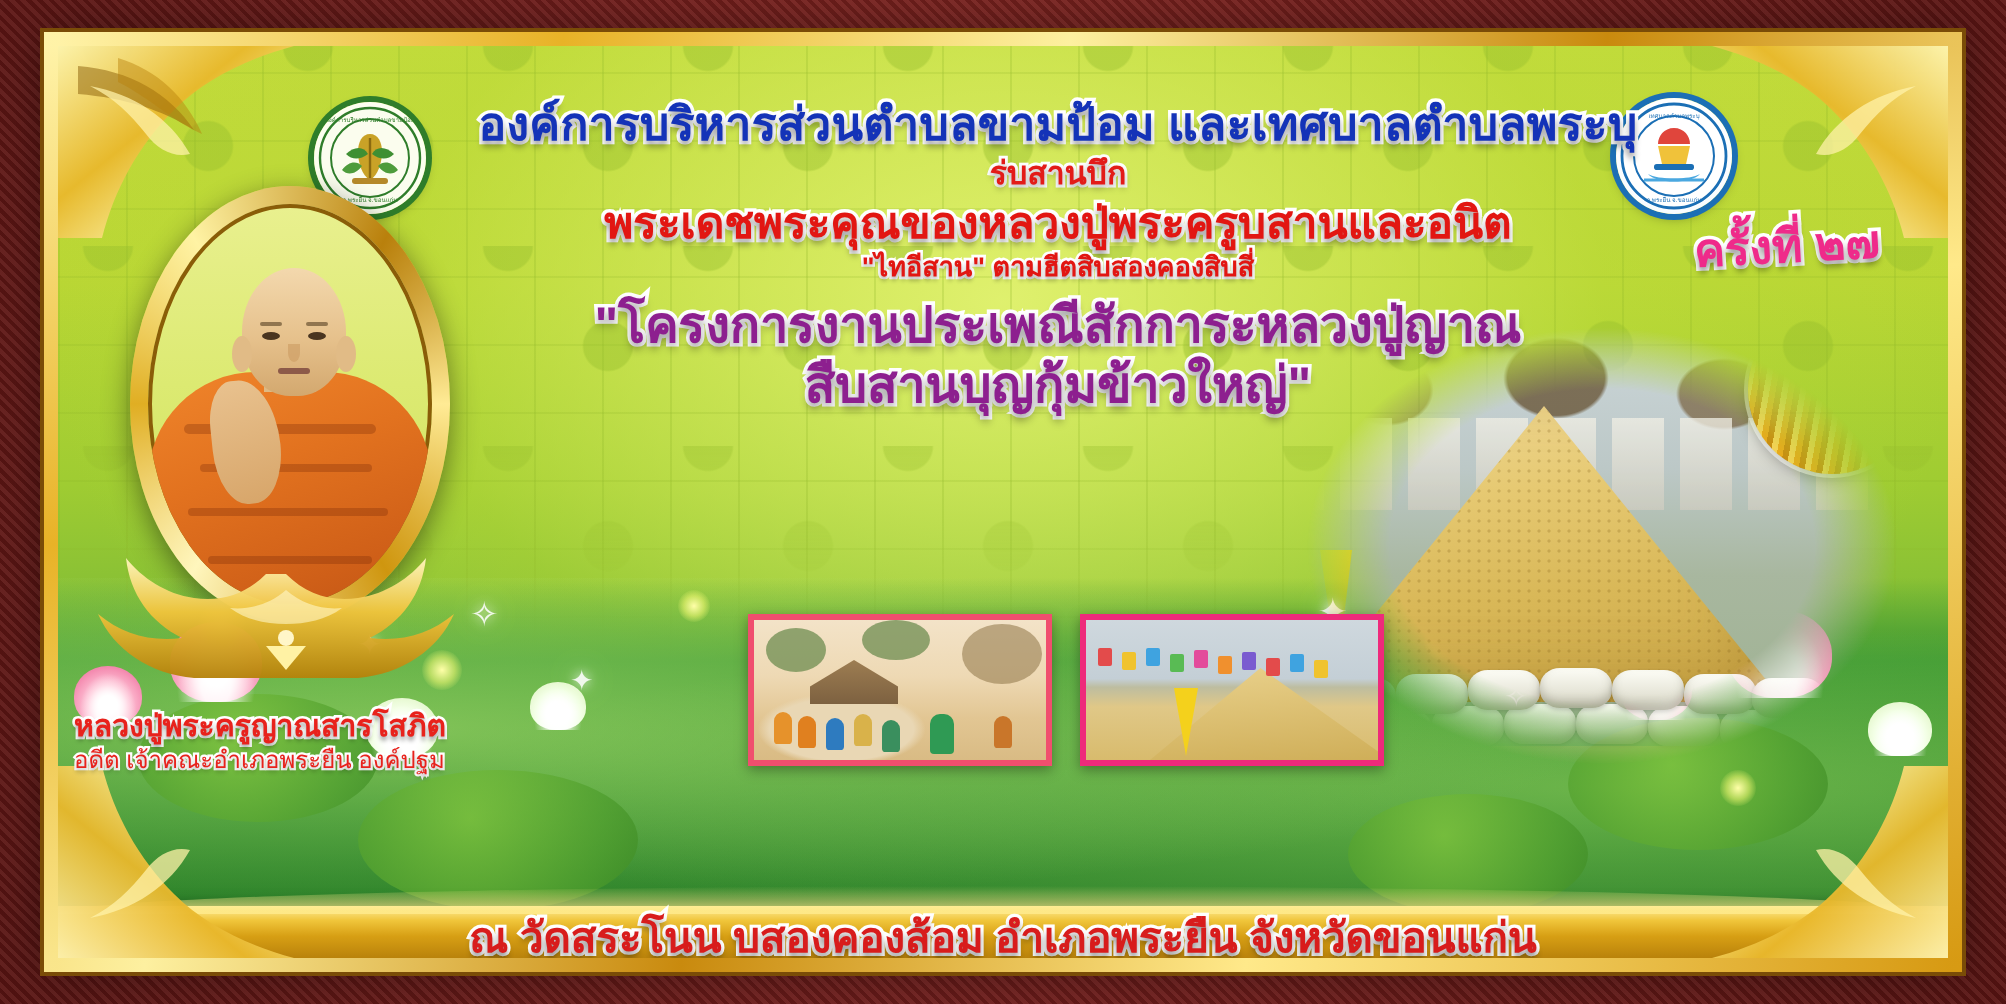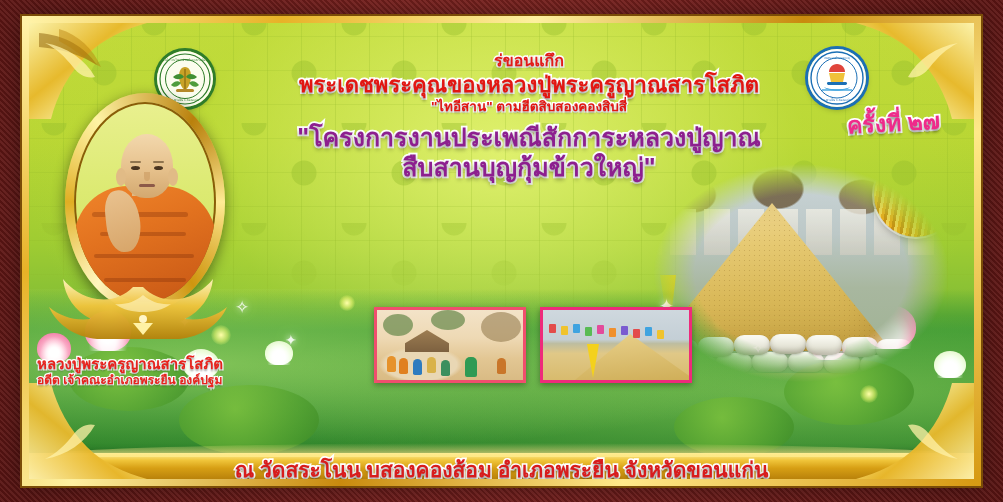--- a/index.html
+++ b/index.html
@@ -130,21 +130,21 @@
   .thai-orn{ position:absolute; left:0; bottom:44px; width:212px; height:70px; }
   .monk-caption{
     position:absolute; left:0; right:0; bottom:6px; line-height:1.18;
   }
   .monk-caption .l1{
     font-size:15px; font-weight:700; color:#e8221c;
     -webkit-text-stroke:2.6px #fff; paint-order:stroke fill;
     text-shadow:0 2px 2px rgba(0,0,0,.35);
   }
   .monk-caption .l2{
-    font-size:12px; font-weight:700; color:#e8221c;
+    font-size:12px; font-weight:400; color:#e8221c;
     -webkit-text-stroke:2.2px #fff; paint-order:stroke fill;
     text-shadow:0 2px 2px rgba(0,0,0,.3);
   }
   
   .logo{ position:absolute; border-radius:50%; overflow:hidden; }
   #logo-left{ left:128px; top:28px; width:56px; height:56px;
     background:radial-gradient(circle at 50% 45%, #fdfff0 0 62%, #f3f8dd 100%);
     box-shadow:0 0 0 3px #2f7d2a, 0 2px 6px rgba(0,0,0,.35);}
   #logo-right{ right:108px; top:26px; width:58px; height:58px;
     background:radial-gradient(circle at 50% 45%, #ffffff 0 58%, #eaf6ff 100%);
@@ -421,22 +421,23 @@
         <path d="M21 24h16l-2 9H23Z" fill="#f0c23a"></path>
         <rect x="19" y="33" width="20" height="3" rx="1.4" fill="#1b6fb5"></rect>
         <path d="M16 38c5 3 21 3 26 0-4 5-22 5-26 0Z" fill="#4aa8e0"></path>
         <path d="M14 41h30" stroke="#4aa8e0" stroke-width="1.4"></path>
         <text x="29" y="10" font-size="3.1" fill="#1b6fb5" text-anchor="middle" font-family="Liberation Sans, sans-serif">เทศบาลตำบลพระบุ</text>
         <text x="29" y="52" font-size="3.1" fill="#1b6fb5" text-anchor="middle" font-family="Liberation Sans, sans-serif">อ.พระยืน   จ.ขอนแก่น</text>
       </svg>
     </div>
 
     <div id="headlines">
-      <div class="t-red-sm">ร่ขอนแกึก</div>
-      <div class="t-red-lg">พระเดชพระคุณของหลวงปู่พระครูญาณสารโสภิต</div>
+      <div class="t-blue">องค์การบริหารส่วนตำบลขามป้อม และเทศบาลตำบลพระบุ</div>
+      <div class="t-red-sm">ร่บสานบึก</div>
+      <div class="t-red-lg">พระเดชพระคุณของหลวงปู่พระครูบสานและอนิต</div>
       <div class="t-red-xs" style="margin-top:1px">"ไทอีสาน" ตามฮีตสิบสองคองสิบสี่</div>
       <div class="t-purple">"โครงการงานประเพณีสักการะหลวงปู่ญาณ</div>
       <div class="t-purple" style="margin-top:0">สืบสานบุญกุ้มข้าวใหญ่"</div>
     </div>
 
     <div id="edition-badge">ครั้งที่ ๒๗</div>
 
     <div id="monk-block">
       <div class="oval-frame">
         <div class="oval-inner">

